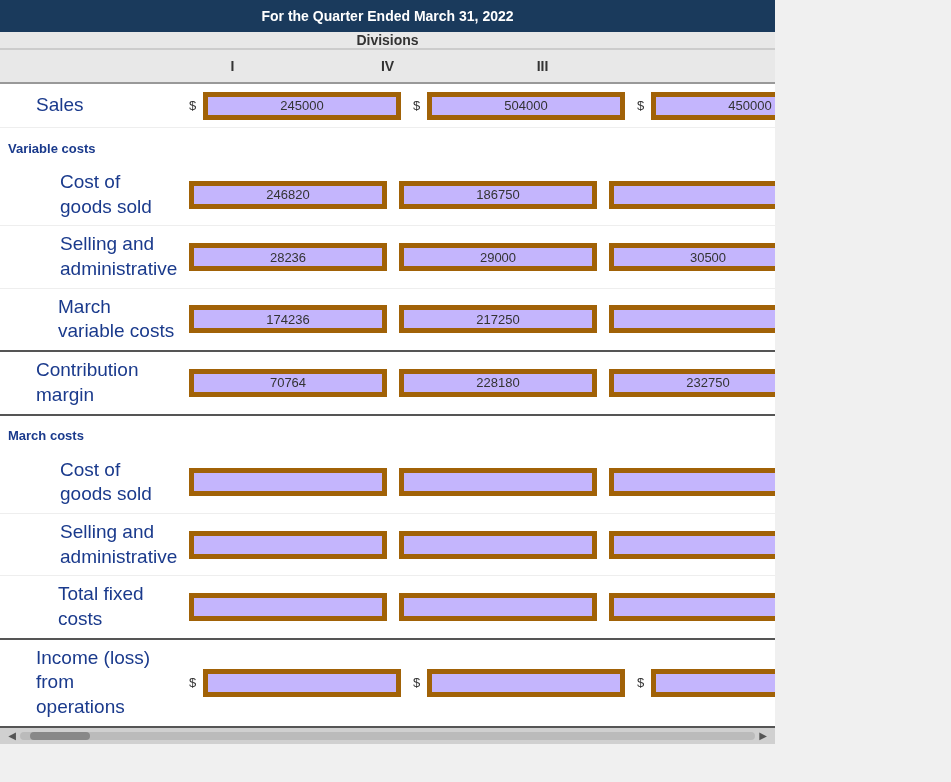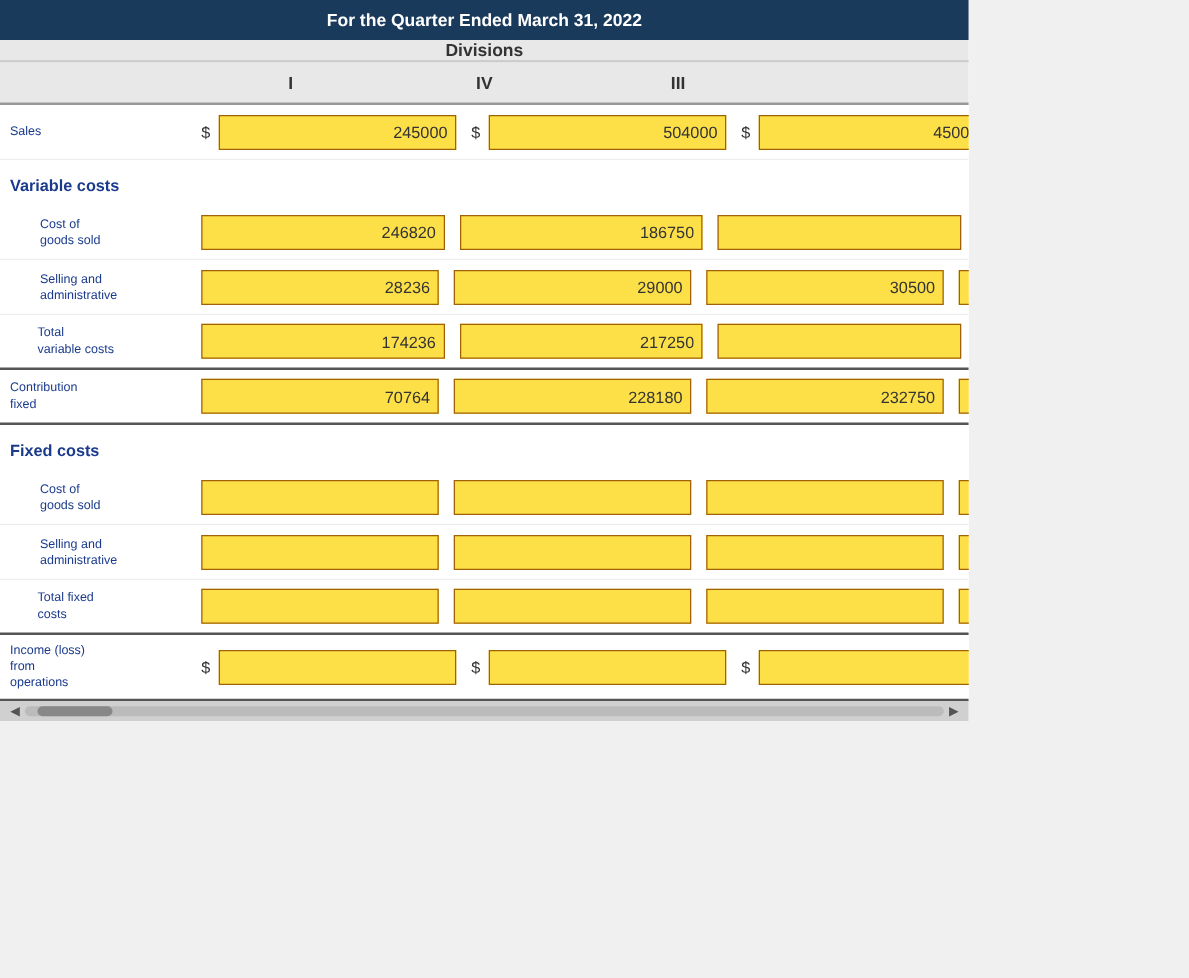--- a/index.html
+++ b/index.html
@@ -56,22 +56,23 @@
       min-height: 44px;
     }
     .row.thick-bottom {
       border-bottom: 2px solid #555;
     }
     .row-label {
       width: 155px;
       min-width: 155px;
       padding: 6px 8px;
       color: #1a3a8c;
-      font-size: 10px;
+      font-size: 19px;
       line-height: 1.3;
+      margin-left: 28px;
     }
     .row-label.indent {
       padding-left: 32px;
     }
     .row-label.indent2 {
       padding-left: 30px;
     }
     .cell {
       flex: 1;
       display: flex;
@@ -79,27 +80,27 @@
       padding: 4px 6px;
       gap: 4px;
     }
     .dollar-sign {
       font-size: 13px;
       color: #333;
       min-width: 10px;
     }
     .input-box {
       flex: 1;
-      border: 1px solid #a16207;
+      border: 5px solid #a16207;
       height: 28px;
       padding: 2px 6px;
       font-size: 13px;
-      text-align: right;
+      text-align: center;
       color: #333;
-      background: #fde047;
+      background: #c4b5fd;
     }
     .section-header-row {
       display: flex;
       align-items: center;
       min-height: 36px;
       background: #fff;
     }
     .section-header-label {
       width: 155px;
       min-width: 155px;
@@ -218,55 +219,55 @@
       <div class="cell">
         <input class="input-box" type="text" value="30500" style="">
       </div>
       <div class="cell">
         <input class="input-box" type="text" style="">
       </div>
     </div>
 
     <div class="row thick-bottom">
       <div class="row-label indent2">
-        <span style="white-space:pre-line;">Total
+        <span style="white-space:pre-line;">March
 variable costs</span>
       </div>
       <div class="cell">
         <input class="input-box" type="text" value="174236" style="">
       </div>
       <div class="cell">
         <input class="input-box" type="text" value="217250" style="">
       </div>
       <div class="cell">
         <input class="input-box" type="text" style="">
       </div>
     </div>
 
     <div class="row thick-bottom">
       <div class="row-label">
         <span style="white-space:pre-line;">Contribution
-fixed</span>
+margin</span>
       </div>
       <div class="cell">
         <input class="input-box" type="text" value="70764" style="">
       </div>
       <div class="cell">
         <input class="input-box" type="text" value="228180" style="">
       </div>
       <div class="cell">
         <input class="input-box" type="text" value="232750" style="">
       </div>
       <div class="cell">
         <input class="input-box" type="text" style="">
       </div>
     </div>
 
     <div class="section-header-row">
-      <div class="section-header-label">Fixed costs</div>
+      <div class="section-header-label">March costs</div>
     </div>
 
     <div class="row">
       <div class="row-label indent">
         <span style="white-space:pre-line;">Cost of
 goods sold</span>
       </div>
       <div class="cell">
         <input class="input-box" type="text" style="">
       </div>

